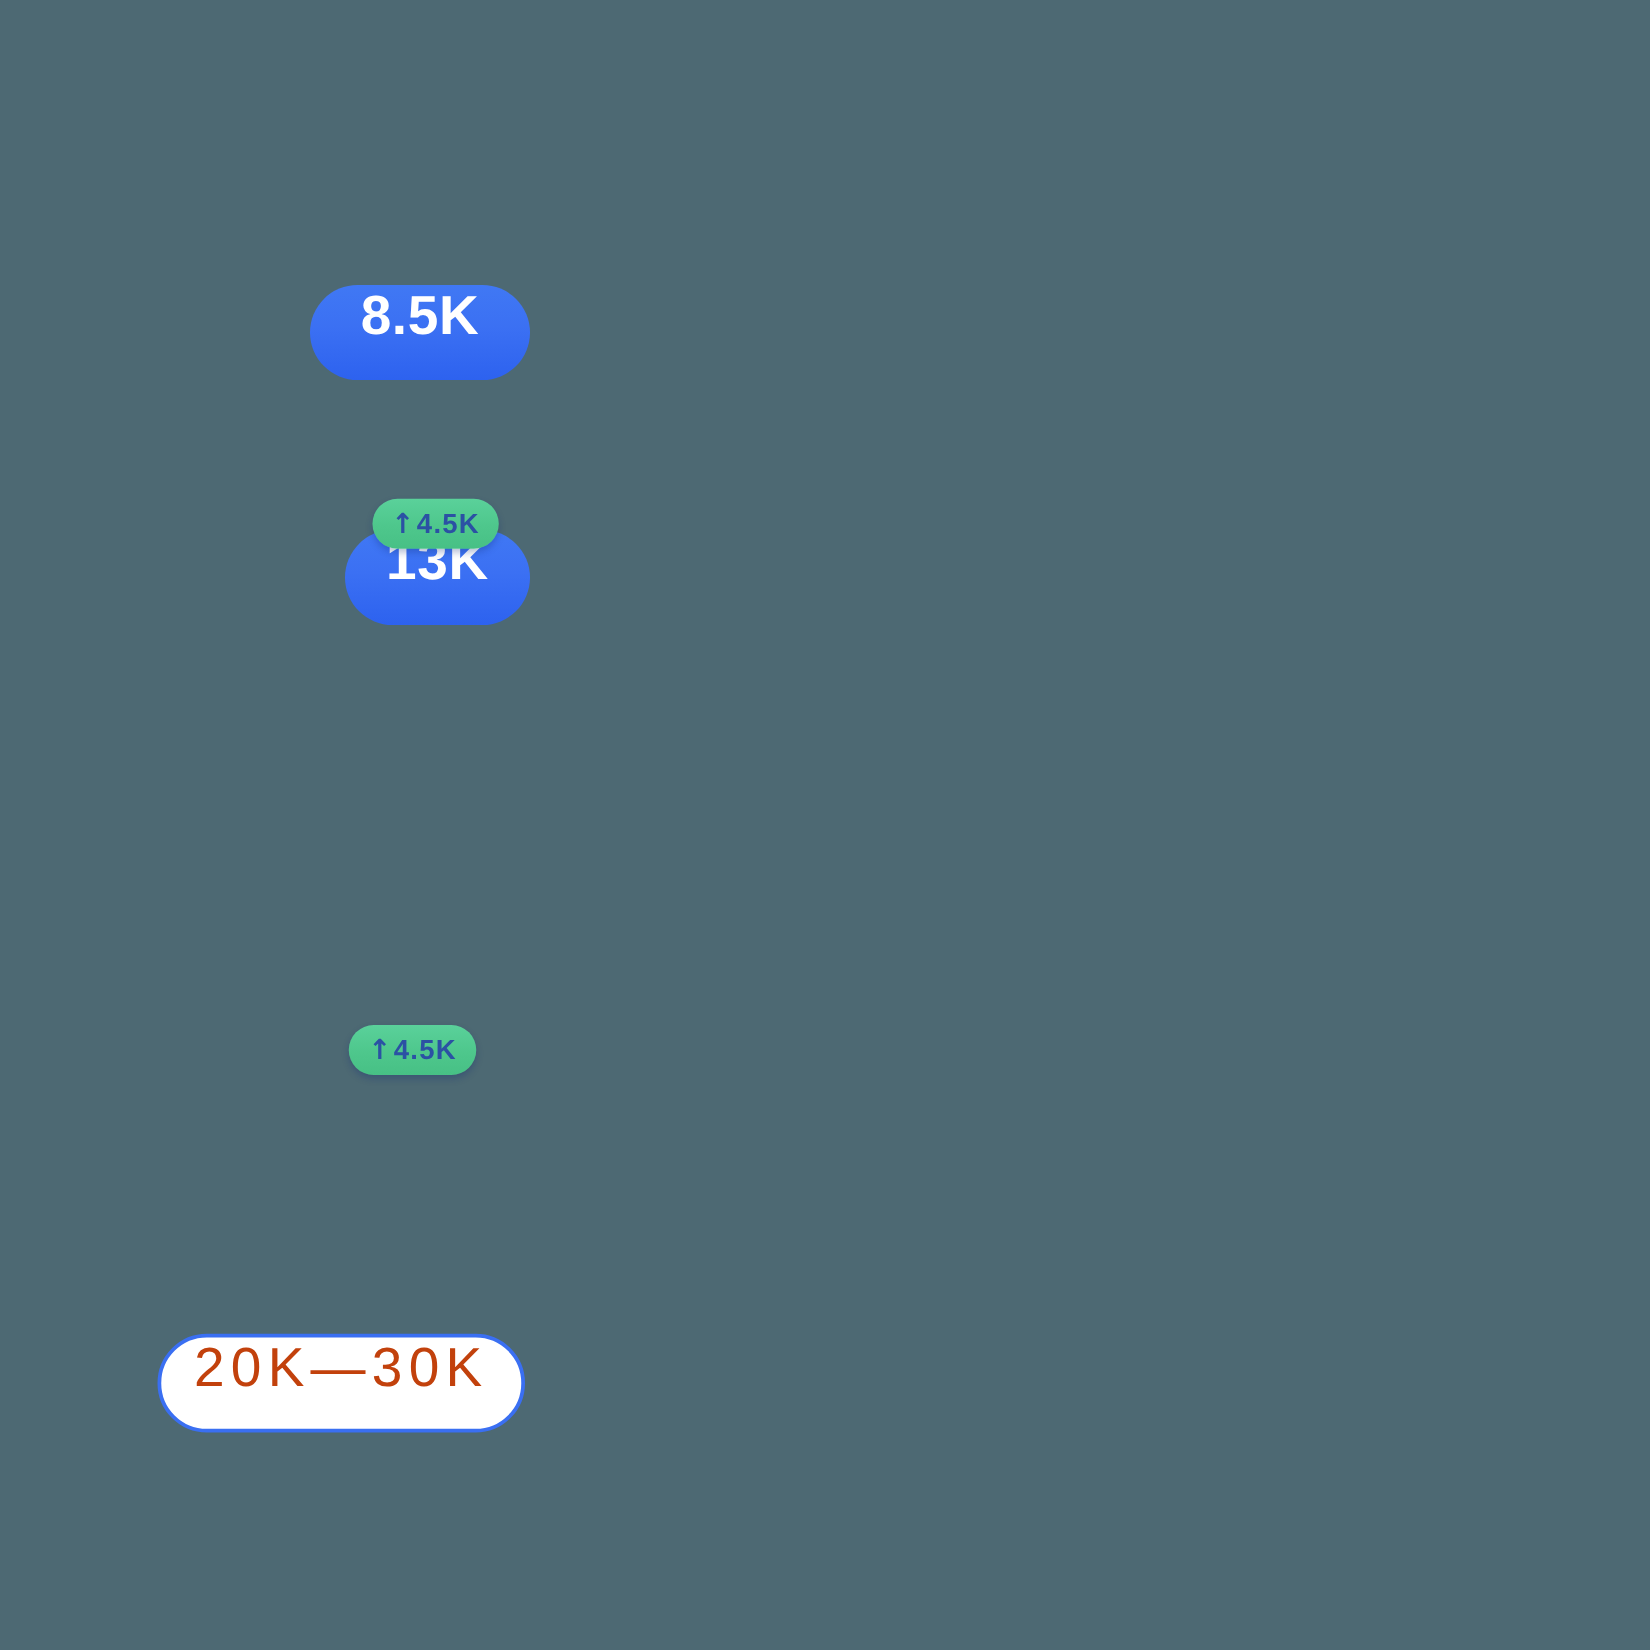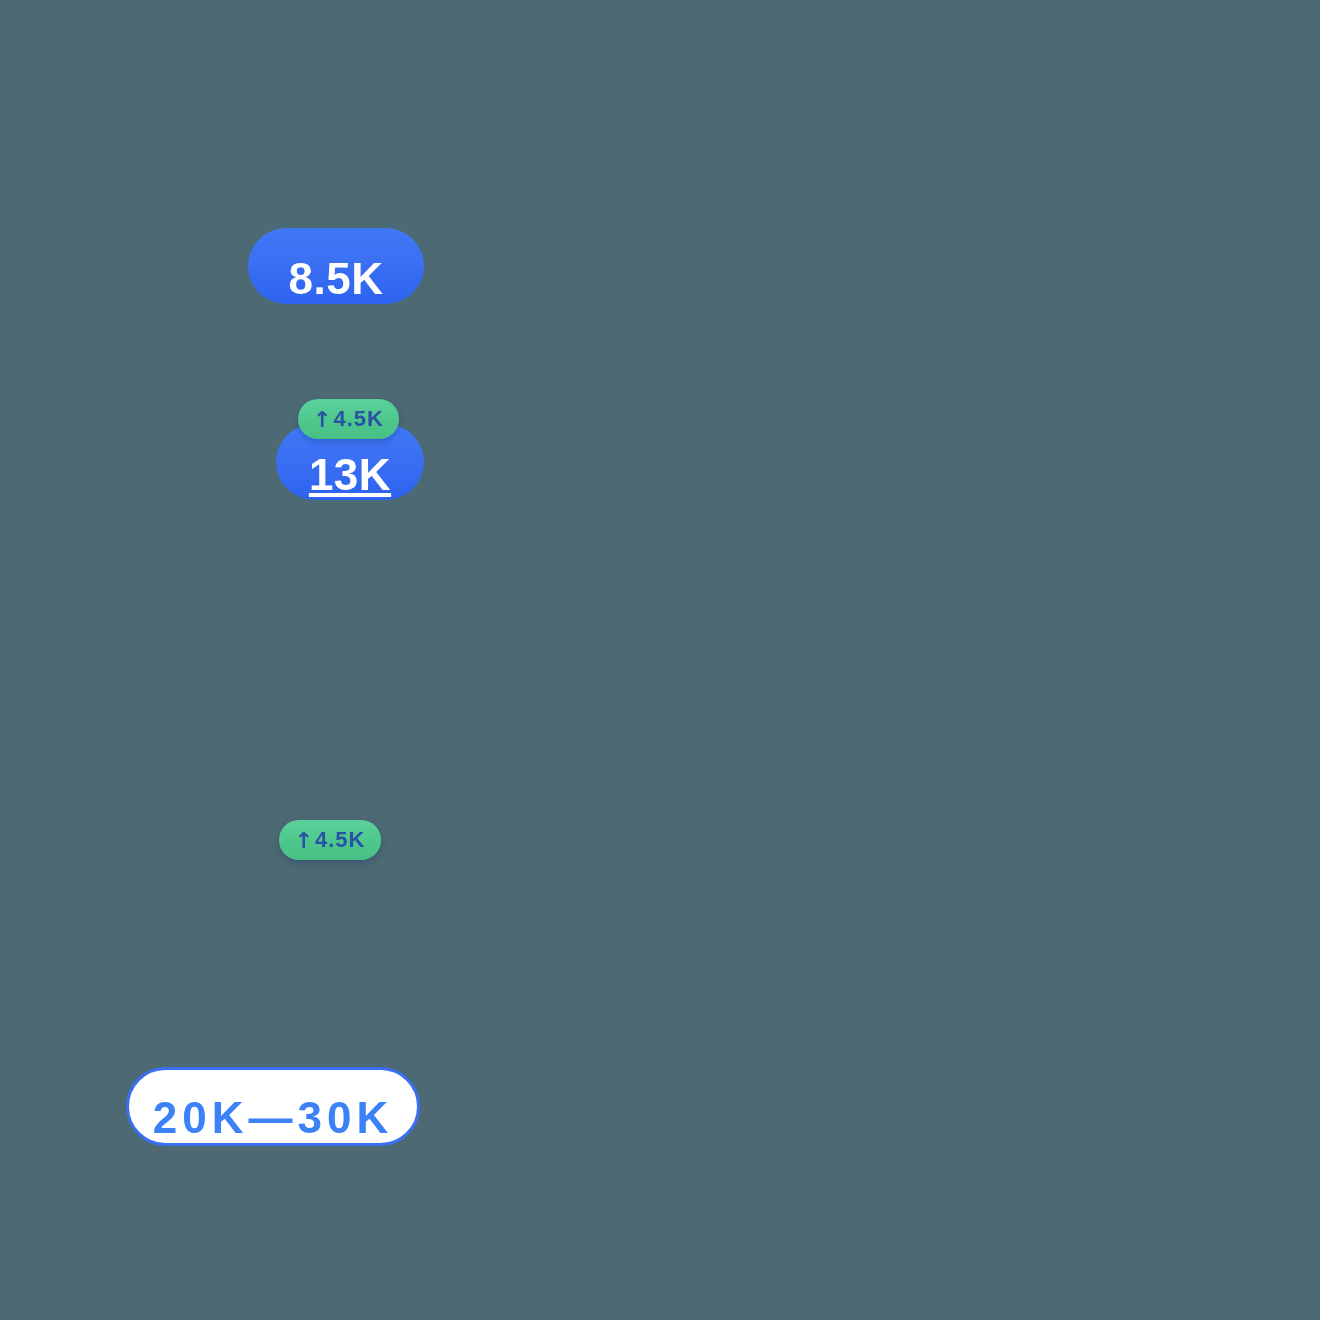--- a/index.html
+++ b/index.html
@@ -9,41 +9,41 @@
     position: relative;
     width: 1320px;
     height: 1320px;
     background: #4d6973;
     font-family: "Liberation Sans", "DejaVu Sans", sans-serif;
   }
 
   .pill {
     position: absolute;
     display: flex;
-    align-items: flex-end;
+    align-items: flex-start;
     justify-content: center;
     border-radius: 999px;
     box-sizing: border-box;
     white-space: nowrap;
   }
 
   .pill.solid {
     background: linear-gradient(180deg, #4078f4 0%, #3b70f3 45%, #2d62ef 100%);
     color: #ffffff;
     font-size: 44px;
     font-weight: 700;
     letter-spacing: 0.5px;
   }
 
   .pill.outline {
     background: #ffffff;
     border: 3px solid #3a6ff2;
-    color: #3b82f6;
+    color: #c2410c;
     font-size: 44px;
-    font-weight: 700;
+    font-weight: 400;
     letter-spacing: 5px;
   }
 
   .delta-badge {
     position: absolute;
     display: flex;
     align-items: center;
     justify-content: center;
     border-radius: 999px;
     background: linear-gradient(180deg, #5ad19a 0%, #4ec78c 55%, #47c085 100%);
@@ -58,21 +58,21 @@
 
   .delta-badge .arrow {
     font-weight: 700;
     margin-right: 1px;
     font-family: "DejaVu Sans", "Liberation Sans", sans-serif;
   }
 
   
   .pill-1 { left: 248px; top: 228px; width: 176px; height: 76px; }
 
-  .pill-2 { left: 276px; top: 424px; width: 148px; height: 76px; text-decoration: underline; }
+  .pill-2 { left: 276px; top: 424px; width: 148px; height: 76px; }
   .badge-2 { left: 298px; top: 399px; width: 101px; height: 40px; }
 
   .pill-3 { left: 237px; top: 844px; width: 190px; height: 78px; }
   .badge-3 { left: 279px; top: 820px; width: 102px; height: 40px; }
 
   .pill-4 { left: 126px; top: 1067px; width: 294px; height: 79px; }
 </style>
 </head>
 <body>
 

